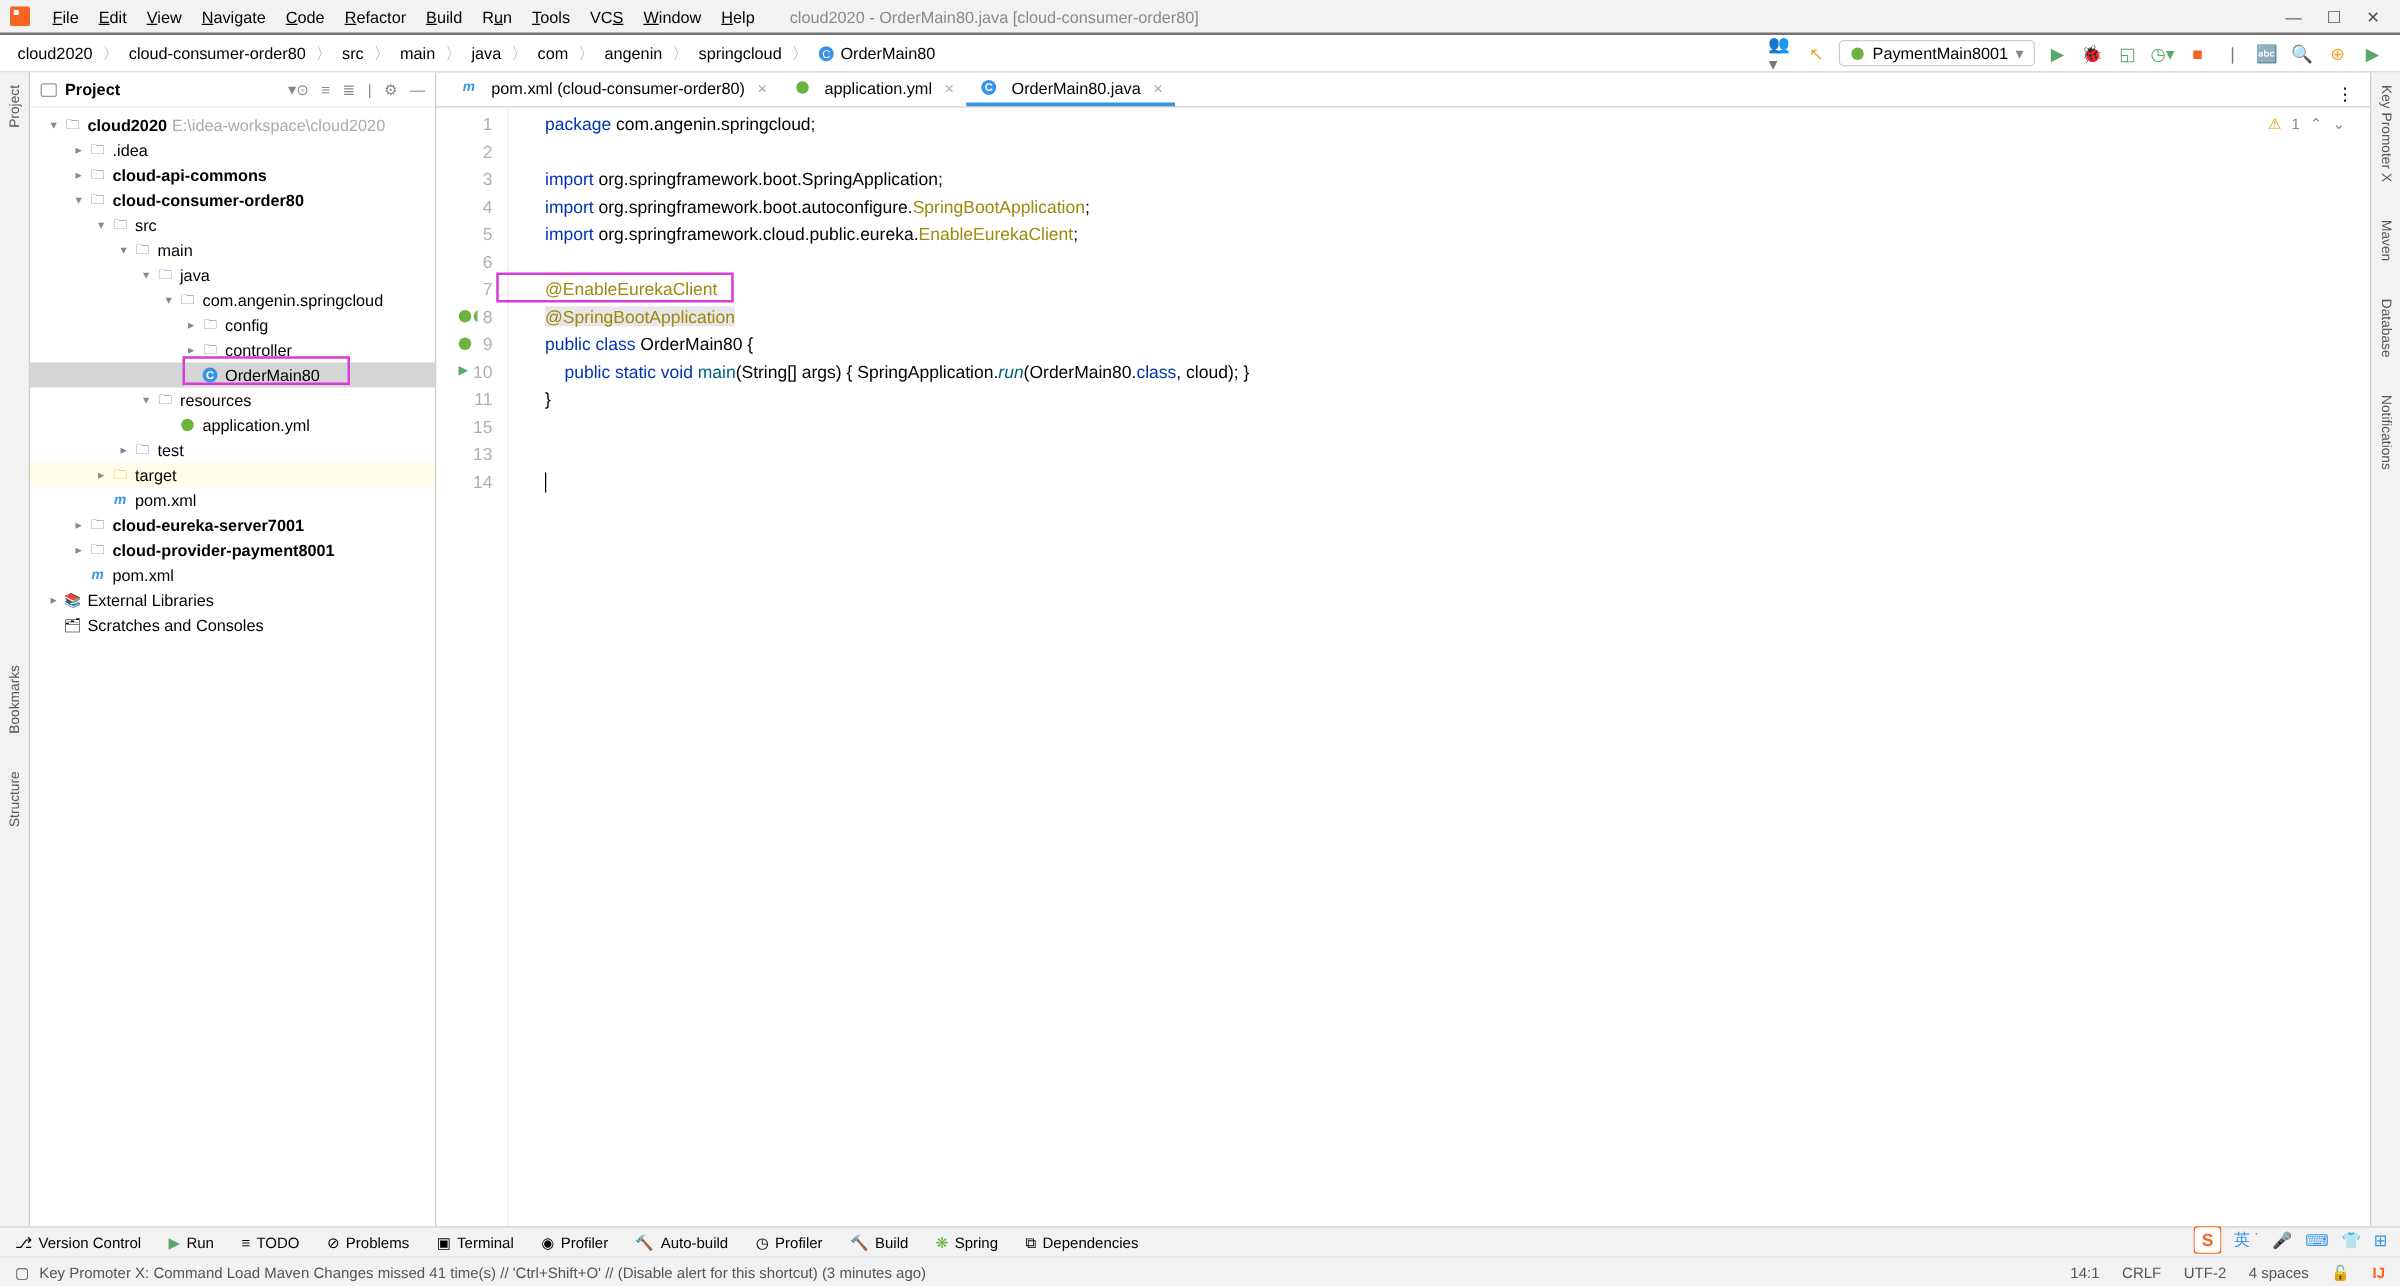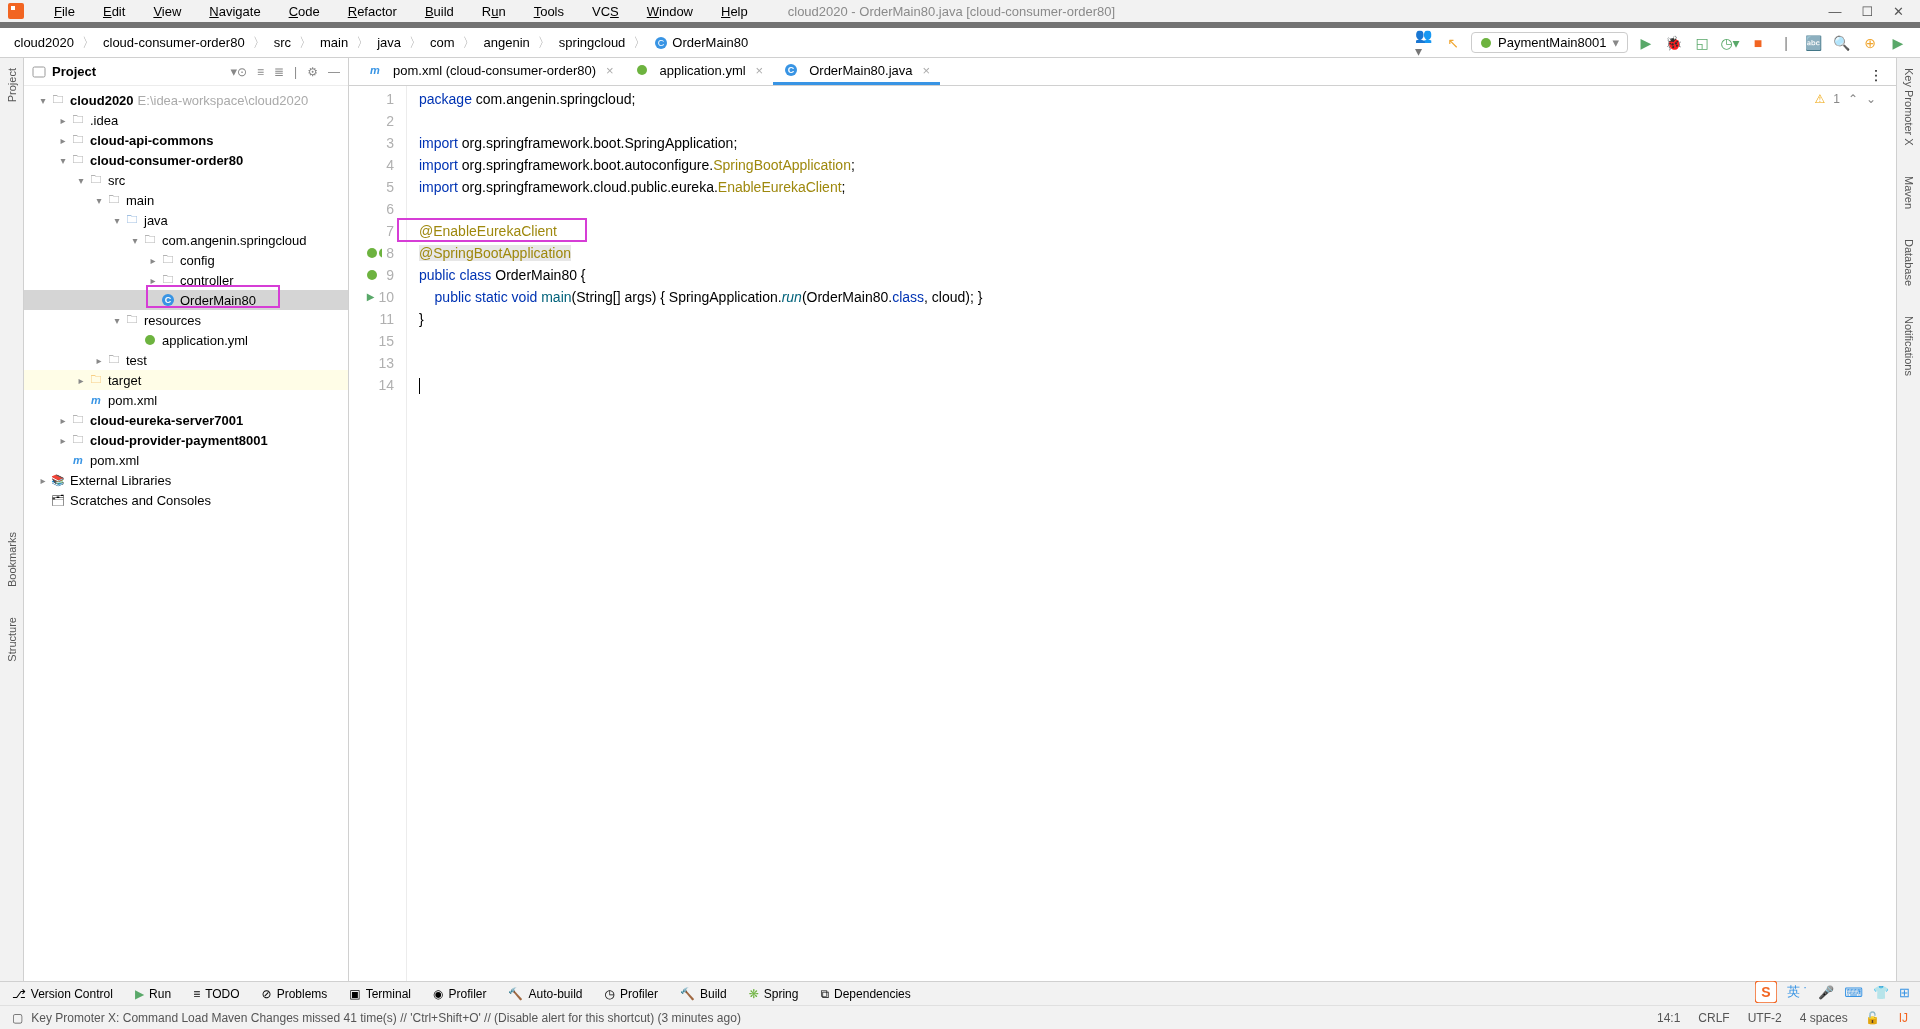--- a/index.html
+++ b/index.html
@@ -1,19 +1,19 @@
 <!DOCTYPE html>
 <html><head>
 <meta charset="utf-8">
 <style>
 * { margin: 0; padding: 0; box-sizing: border-box; font-family: "Segoe UI", Arial, sans-serif; }
 body { width: 1920px; height: 1029px; background: #fff; font-size: 13px; color: #000; overflow: hidden; position: relative; }
 
 
-.menubar { height: 28px; display: flex; align-items: center; padding: 0 8px; background: #f2f2f2; border-bottom: 6px solid #737373; gap: 12px; }
+.menubar { height: 28px; display: flex; align-items: center; padding: 0 8px; background: #f2f2f2; border-bottom: 2px solid #737373; }
 .menubar .logo { width: 16px; height: 16px; margin-right: 10px; }
 .menubar .menu-item { padding: 0 8px; cursor: default; }
 .menubar .menu-item u { text-decoration: underline; }
 .menubar .title { flex: 1; text-align: left; color: #8a8a8a; padding-left: 20px; }
 .menubar .winctl { display: flex; gap: 20px; margin-right: 8px; color: #555; }
 
 
 .navbar { height: 30px; display: flex; align-items: center; padding: 0 12px; background: #fff; border-bottom: 1px solid #d0d0d0; }
 .crumb { display: flex; align-items: center; flex: 1; }
 .crumb span { padding: 0 2px; }
@@ -68,21 +68,21 @@
 .tab { display: flex; align-items: center; gap: 6px; padding: 4px 10px; border-bottom: 3px solid transparent; font-size: 13px; }
 .tab.active { border-bottom: 3px solid #3894e4; }
 .tab .close { color: #aaa; margin-left: 4px; }
 .tabs .spacer { flex: 1; }
 .code-area { flex: 1; display: flex; font-family: "JetBrains Mono", Consolas, monospace; font-size: 14px; position: relative; }
 .gutter { width: 58px; text-align: right; color: #b0b0b0; padding-right: 12px; user-select: none; line-height: 22px; padding-top: 2px; border-right: 1px solid #ececec; }
 .gutter .ln { height: 22px; display: flex; justify-content: flex-end; align-items: center; gap: 4px; }
 .gutter .run-icon { color: #59a869; font-size: 10px; }
 .gutter .run-gg { width: 16px; height: 12px; }
 .code { flex: 1; padding: 2px 12px; line-height: 22px; position: relative; }
-.code .line { height: 22px; white-space: pre; }
+.code .line { height: 22px; white-space: pre; margin-left: 17px; }
 .kw { color: #0033b3; }
 .ann { color: #9e880d; }
 .ann-highlight { background: #e7e7e7; }
 .mtd { color: #00627a; }
 .static { font-style: italic; }
 .code .cursor { display: inline-block; width: 1px; height: 16px; background: #000; vertical-align: middle; }
 .editor-right-info { position: absolute; top: 6px; right: 20px; display: flex; gap: 8px; align-items: center; color: #888; font-size: 12px; }
 .warn-icon { color: #eea200; }
 
 
@@ -460,21 +460,21 @@
 
 <div class="status-bar">
   <span style="margin-right:8px">▢</span>
   <span class="msg">Key Promoter X: Command Load Maven Changes missed 41 time(s) // 'Ctrl+Shift+O' // (Disable alert for this shortcut) (3 minutes ago)</span>
   <span class="right">
     <span>14:1</span>
     <span>CRLF</span>
     <span>UTF-2</span>
     <span>4 spaces</span>
     <span>🔓</span>
-    <span style="color:#f26522;font-weight:normal">IJ</span>
+    <span style="color:#f26522;font-weight:bold">IJ</span>
   </span>
 </div>
 
 <div class="tray">
   <span>
       <svg width="22" height="22">
         <rect width="22" height="22" rx="4" fill="#fff" stroke="#f26522" stroke-width="1.5"></rect>
         <text x="11" y="16" font-size="14" text-anchor="middle" fill="#f26522" font-weight="bold">S</text>
       </svg>
     </span>

